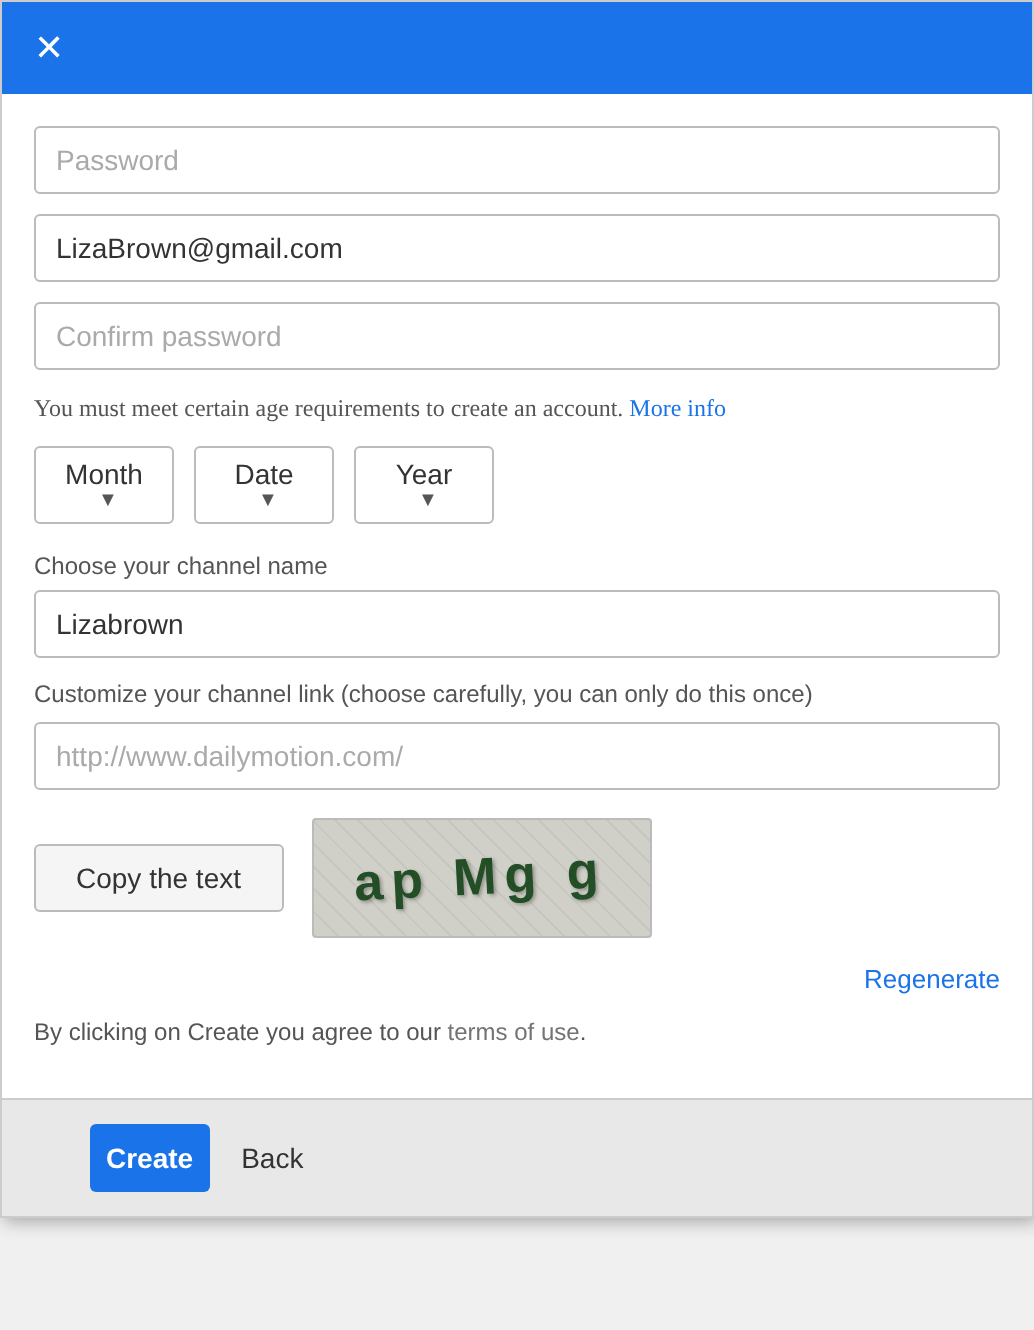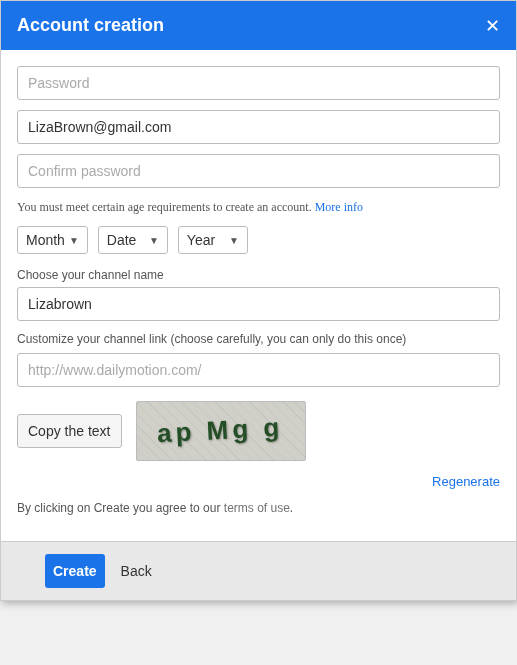--- a/index.html
+++ b/index.html
@@ -80,20 +80,21 @@
       display: flex;
       align-items: center;
       border: 1px solid #bbb;
       border-radius: 3px;
       padding: 5px 8px;
       background: #fff;
       cursor: pointer;
       min-width: 70px;
       font-size: 14px;
       color: #333;
+      flex-direction: column;
     }
     .dob-select-wrapper span.label {
       flex: 1;
     }
     .dob-select-wrapper .arrow {
       font-size: 10px;
       color: #555;
       margin-left: 4px;
     }
     .channel-label {
@@ -128,21 +129,21 @@
       color: #333;
       flex: 1;
     }
     .captcha-row {
       display: flex;
       align-items: center;
       gap: 14px;
       margin-bottom: 12px;
     }
     .copy-text-btn {
-      padding: 8px 10px;
+      padding: 8px 20px;
       border: 1px solid #bbb;
       border-radius: 3px;
       background: #f5f5f5;
       font-size: 14px;
       color: #333;
       cursor: pointer;
       white-space: nowrap;
     }
     .captcha-image {
       width: 170px;
@@ -222,21 +223,20 @@
       font-size: 14px;
       color: #333;
       cursor: pointer;
     }
   </style>
 </head>
 <body>
 
 <div class="dialog">
   <div class="dialog-header">
-    <span class="dialog-header-title">Account creation</span>
     <button class="dialog-close">✕</button>
   </div>
 
   <div class="dialog-body">
 
     <div class="form-field">
       <input type="password" placeholder="Password" style="">
     </div>
 
     <div class="form-field">

